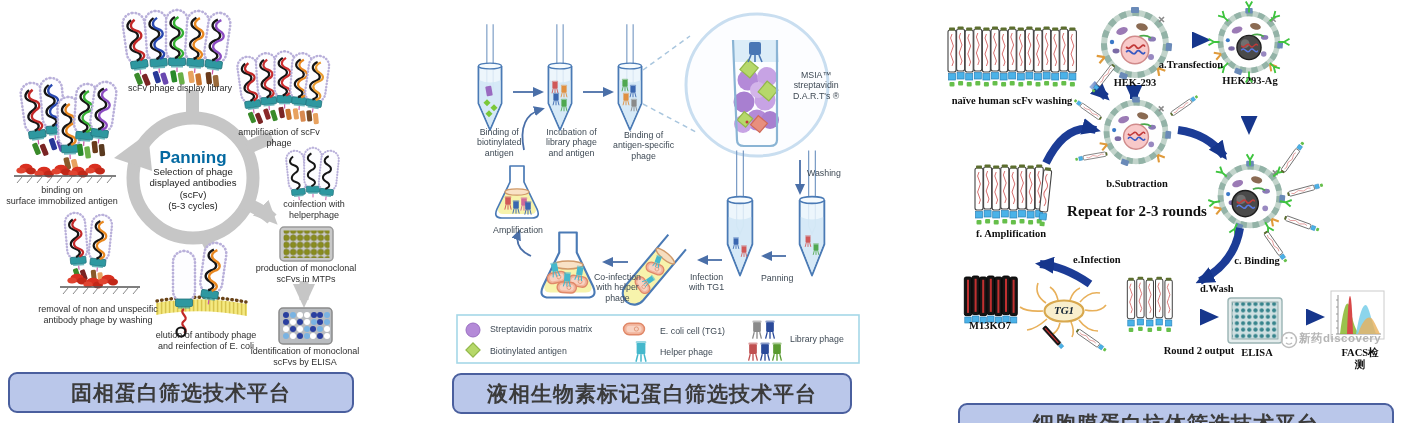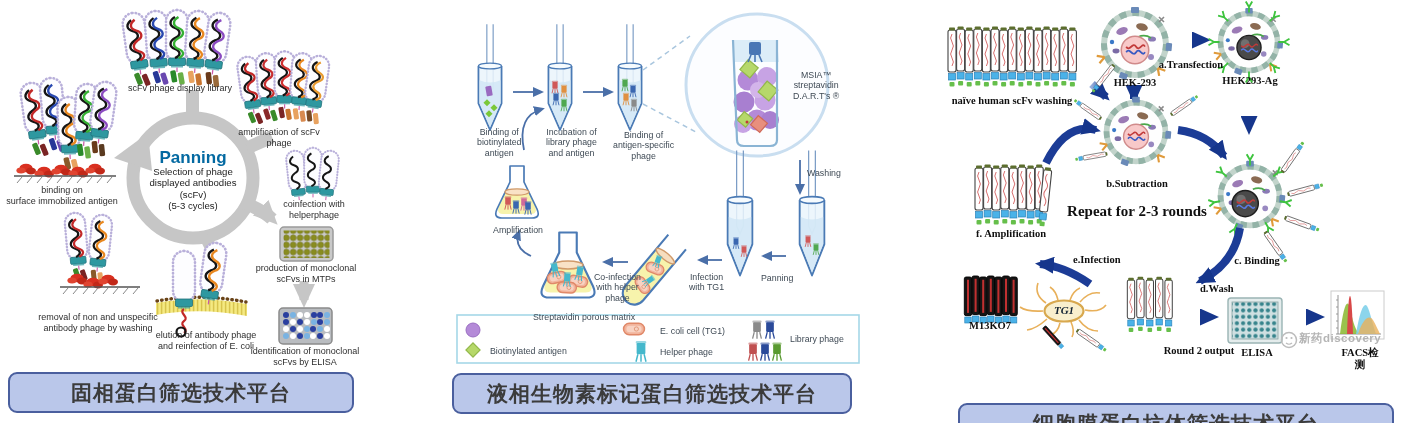--- a/index.html
+++ b/index.html
@@ -617,21 +617,21 @@
 </g>
 </svg>
 
 <div class="lbl" style="left:180px;top:83px;">scFv phage display library</div>
 <div class="lbl" style="left:279px;top:127px;">amplification of scFv
 phage</div>
 <div class="lbl" style="left:314px;top:199px;">coinfection with
 helperphage</div>
 <div class="lbl" style="left:62px;top:185px;">binding on
 surface immobilized antigen</div>
-<div class="lbl" style="left:98px;top:312px;">removal of non and unspecific
+<div class="lbl" style="left:98px;top:304px;">removal of non and unspecific
 antibody phage by washing</div>
 <div class="lbl" style="left:206px;top:330px;">elution of antibody phage
 and reinfection of E. coli</div>
 <div class="lbl" style="left:306px;top:263px;">production of monoclonal
 scFvs in MTPs</div>
 <div class="lbl" style="left:305px;top:346px;">identification of monoclonal
 scFvs by ELISA</div>
 <div class="lbl pan-t" style="left:193px;top:148px;">Panning</div>
 <div class="lbl pan-s" style="left:193px;top:166px;">Selection of phage
 displayed antibodies
@@ -651,21 +651,21 @@
 streptavidin
 D.A.R.T's ®</div>
 <div class="lbl p2 lla" style="left:807px;top:168px;">Washing</div>
 <div class="lbl p2 lla" style="left:761px;top:273px;">Panning</div>
 <div class="lbl p2 lla" style="left:689px;top:272px;">Infection
 with TG1</div>
 <div class="lbl p2 lla" style="left:594px;top:272px;">Co-infection
 with helper
 phage</div>
 <div class="lbl p2" style="left:518px;top:225px;">Amplification</div>
-<div class="lbl p2 lla" style="left:490px;top:312px;margin-left:43px;">Streptavidin porous  matrix</div>
+<div class="lbl p2 lla" style="left:490px;top:324px;">Streptavidin porous  matrix</div>
 <div class="lbl p2 lla" style="left:490px;top:346px;">Biotinylated antigen</div>
 <div class="lbl p2 lla" style="left:660px;top:326px;">E. coli cell (TG1)</div>
 <div class="lbl p2 lla" style="left:660px;top:347px;">Helper phage</div>
 <div class="lbl p2 lla" style="left:790px;top:334px;">Library phage</div>
 
 <div class="lbl p3" style="left:1012px;top:95px;">naïve human scFv washing</div>
 <div class="lbl p3" style="left:1135px;top:77px;">HEK-293</div>
 <div class="lbl p3" style="left:1191px;top:59px;">a.Transfection</div>
 <div class="lbl p3" style="left:1250px;top:75px;">HEK293-Ag</div>
 <div class="lbl p3" style="left:1137px;top:178px;">b.Subtraction</div>

